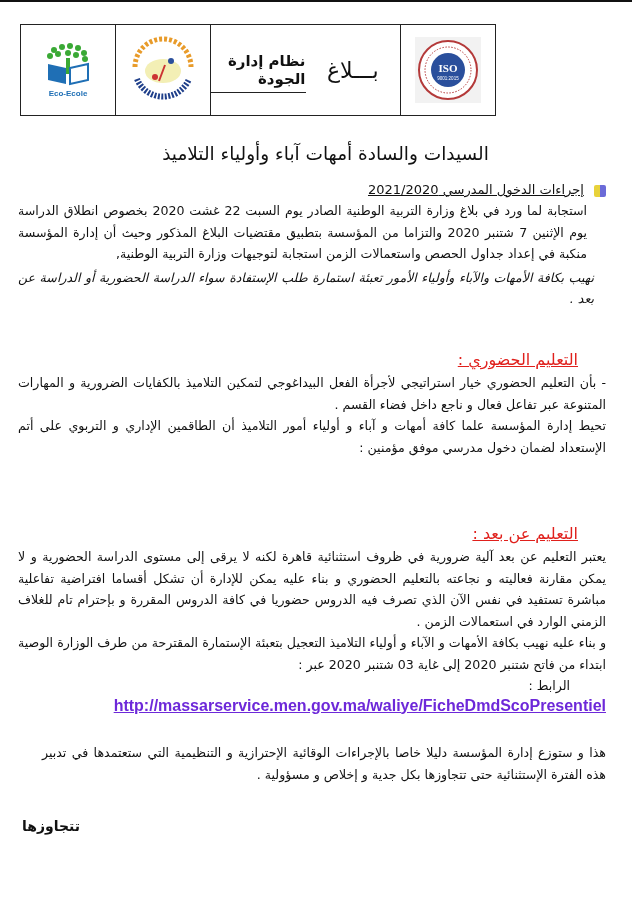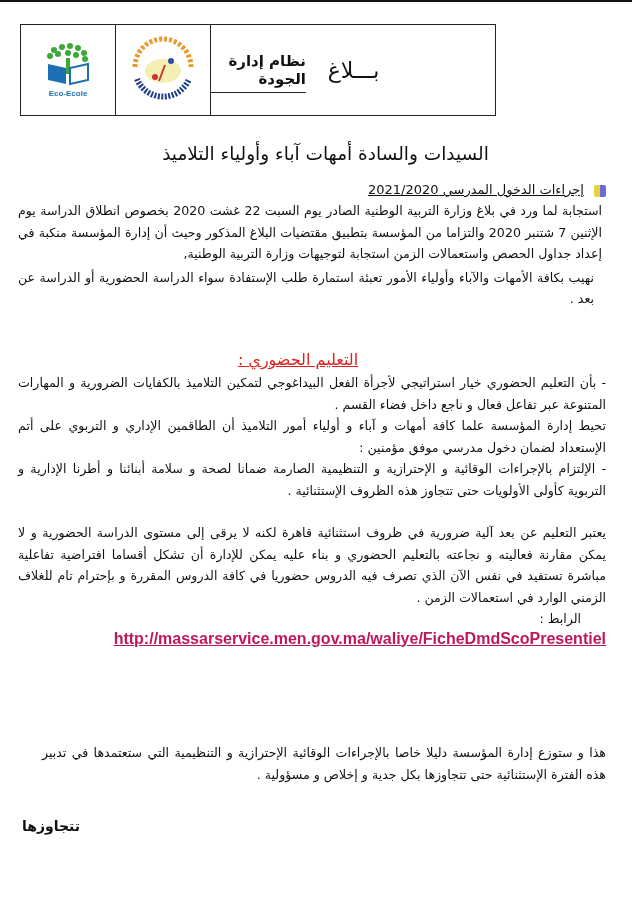--- a/index.html
+++ b/index.html
@@ -22,21 +22,21 @@
   .c-title { width: 190px; flex-direction: row; }
   .c-iso { width: 94px; }
   .title-top { height: 46px; width: 100%; display: flex; align-items: center; justify-content: center; border-bottom: 1.5px solid #222; box-sizing: border-box; font-weight: bold; font-size: 15px; }
   .title-bottom { height: 44px; width: 100%; display: flex; align-items: center; justify-content: center; font-weight: normal; font-size: 22px; }
   .content { position: absolute; right: 26px; left: 18px; direction: rtl; text-align: right; font-family: "DejaVu Sans", sans-serif; }
   .greeting { position: absolute; top: 143px; left: 0; right: 0; text-align: center; direction: rtl; font-size: 18.5px; padding-left: 19px; }
   .p { font-size: 12.6px; line-height: 21.5px; margin: 0; text-align: justify; text-align-last: right; }
   .heading-sub { font-size: 13px; line-height: 20px; text-align: right; }
   .u { text-decoration: underline; }
   .red-h { color: #e0201c; font-size: 16px; text-decoration: underline; line-height: 24px; }
-  .link { direction: ltr; text-align: right; color: #be185d; font-weight: bold; font-size: 16px; text-decoration: underline; font-family: "Liberation Sans", sans-serif; }
+  .link { direction: ltr; text-align: right; color: #6d28d9; font-weight: bold; font-size: 16px; text-decoration: underline; font-family: "Liberation Sans", sans-serif; }
   .sign { position: absolute; left: 22px; top: 818px; font-weight: bold; font-size: 14px; direction: rtl; }
 </style>
 </head>
 <body>
 
 <div class="topbar"></div>
 
 <div class="header-table" style="left:20px; top:24px; width:476px;">
   <div class="cell c-eco">
     <svg width="60" height="60" viewBox="0 0 60 60">
@@ -65,43 +65,54 @@
       <circle cx="44" cy="26" r="3" fill="#2a4f9c"></circle>
         <circle cx="28" cy="42" r="3" fill="#c33"></circle>
       <path d="M32 46 L38 30" stroke="#c33" stroke-width="2"></path>
       <path d="M10 44 A28 28 0 0 0 62 44" fill="none" stroke="#1f3f8a" stroke-width="6" stroke-dasharray="2 1.5"></path>
     </svg>
   </div>
   <div class="cell c-title">
     <div class="title-top" dir="rtl">نظام إدارة الجودة</div>
     <div class="title-bottom" dir="rtl">بـــلاغ</div>
   </div>
+  <div class="cell c-iso">
+    <svg width="66" height="66" viewBox="0 0 66 66">
+      <rect x="0" y="0" width="66" height="66" fill="#f2f2f2"></rect>
+      <circle cx="33" cy="33" r="29" fill="#fff" stroke="#b43a3a" stroke-width="2"></circle>
+      <circle cx="33" cy="33" r="23" fill="none" stroke="#b43a3a" stroke-width="1" stroke-dasharray="1.5 1.5"></circle>
+      <circle cx="33" cy="33" r="17" fill="#2a4f9c"></circle>
+      <text x="33" y="35" font-size="11" text-anchor="middle" fill="#fff" font-weight="bold" font-family="Liberation Serif, serif">ISO</text>
+      <text x="33" y="43" font-size="4.5" text-anchor="middle" fill="#fff" font-family="Liberation Sans, sans-serif">9001:2015</text>
+    </svg>
+  </div>
 </div>
 
 <div class="greeting">السيدات والسادة أمهات آباء وأولياء التلاميذ</div>
 
 <div class="content" style="top:180px;">
   <div class="heading-sub" style="margin-right:0;">
     <span style="display:inline-block; width:12px; height:12px; margin-left:6px; vertical-align:middle; background: linear-gradient(90deg, #e8d23a 50%, #6b6bd8 50%); border-radius:2px;"></span>
     <span class="u">إجراءات الدخول المدرسي 2021/2020</span>
   </div>
-  <p class="p" style="margin-right:4px;">استجابة لما ورد في بلاغ وزارة التربية الوطنية الصادر يوم السبت 22 غشت 2020 بخصوص انطلاق الدراسة يوم الإثنين 7 شتنبر 2020 والتزاما من المؤسسة بتطبيق مقتضيات البلاغ المذكور وحيث أن إدارة المؤسسة منكبة في إعداد جداول الحصص واستعمالات الزمن استجابة لتوجيهات وزارة التربية الوطنية,</p>
-  <p class="p" style="margin-right:12px; margin-top:2px;">نهيب بكافة الأمهات والآباء وأولياء الأمور تعبئة استمارة طلب الإستفادة سواء الدراسة الحضورية أو الدراسة عن بعد .</p>
+  <p class="p" style="margin-right:19px;">استجابة لما ورد في بلاغ وزارة التربية الوطنية الصادر يوم السبت 22 غشت 2020 بخصوص انطلاق الدراسة يوم الإثنين 7 شتنبر 2020 والتزاما من المؤسسة بتطبيق مقتضيات البلاغ المذكور وحيث أن إدارة المؤسسة منكبة في إعداد جداول الحصص واستعمالات الزمن استجابة لتوجيهات وزارة التربية الوطنية,</p>
+  <p class="p" style="margin-right:12px; margin-top:2px;font-style:italic;">نهيب بكافة الأمهات والآباء وأولياء الأمور تعبئة استمارة طلب الإستفادة سواء الدراسة الحضورية أو الدراسة عن بعد .</p>
 </div>
 
 <div class="content" style="top:348px;">
-  <div class="red-h" style="margin-right:28px;text-align:center;">التعليم الحضوري :</div>
+  <div class="red-h" style="margin-right:28px;">التعليم الحضوري :</div>
   <p class="p">- بأن التعليم الحضوري خيار استراتيجي لأجرأة الفعل البيداغوجي لتمكين التلاميذ بالكفايات الضرورية و المهارات المتنوعة عبر تفاعل فعال و ناجع داخل فضاء القسم .</p>
   <p class="p">تحيط إدارة المؤسسة علما كافة أمهات و آباء و أولياء أمور التلاميذ أن الطاقمين الإداري و التربوي على أتم الإستعداد لضمان دخول مدرسي موفق مؤمنين :</p>
-  <p class="p">- الإلتزام بالإجراءات الوقائية و الإحترازية و التنظيمية الصارمة ضمانا لصحة و سلامة أبنائنا و أطرنا الإدارية و التربوية كأولى الأولويات حتى تتجاوز هذه الظروف الإستثنائية .</p>
 </div>
 
 <div class="content" style="top:522px;">
+  <div class="red-h" style="margin-right:28px;">التعليم عن بعد :</div>
   <p class="p">يعتبر التعليم عن بعد آلية ضرورية في ظروف استثنائية قاهرة لكنه لا يرقى إلى مستوى الدراسة الحضورية و لا يمكن مقارنة فعاليته و نجاعته بالتعليم الحضوري و بناء عليه يمكن للإدارة أن تشكل أقساما افتراضية تفاعلية مباشرة تستفيد في نفس الآن الذي تصرف فيه الدروس حضوريا في كافة الدروس المقررة و بإحترام تام للغلاف الزمني الوارد في استعمالات الزمن .</p>
-  <p class="p" style="margin-right:25px;">الرابط :</p>
+  <p class="p">و بناء عليه نهيب بكافة الأمهات و الآباء و أولياء التلاميذ التعجيل بتعبئة الإستمارة المقترحة من طرف الوزارة الوصية ابتداء من فاتح شتنبر 2020 إلى غاية 03 شتنبر 2020 عبر :</p>
+  <p class="p" style="margin-right:36px;">الرابط :</p>
   <div class="link">http://massarservice.men.gov.ma/waliye/FicheDmdScoPresentiel</div>
 </div>
 
 <div class="content" style="top:742px;margin-left:24px;">
   <p class="p">هذا و ستوزع إدارة المؤسسة دليلا خاصا بالإجراءات الوقائية الإحترازية و التنظيمية التي ستعتمدها في تدبير هذه الفترة الإستثنائية حتى تتجاوزها بكل جدية و إخلاص و مسؤولية .</p>
 </div>
 
 <div class="sign">تتجاوزها</div>
 
 </body></html>

